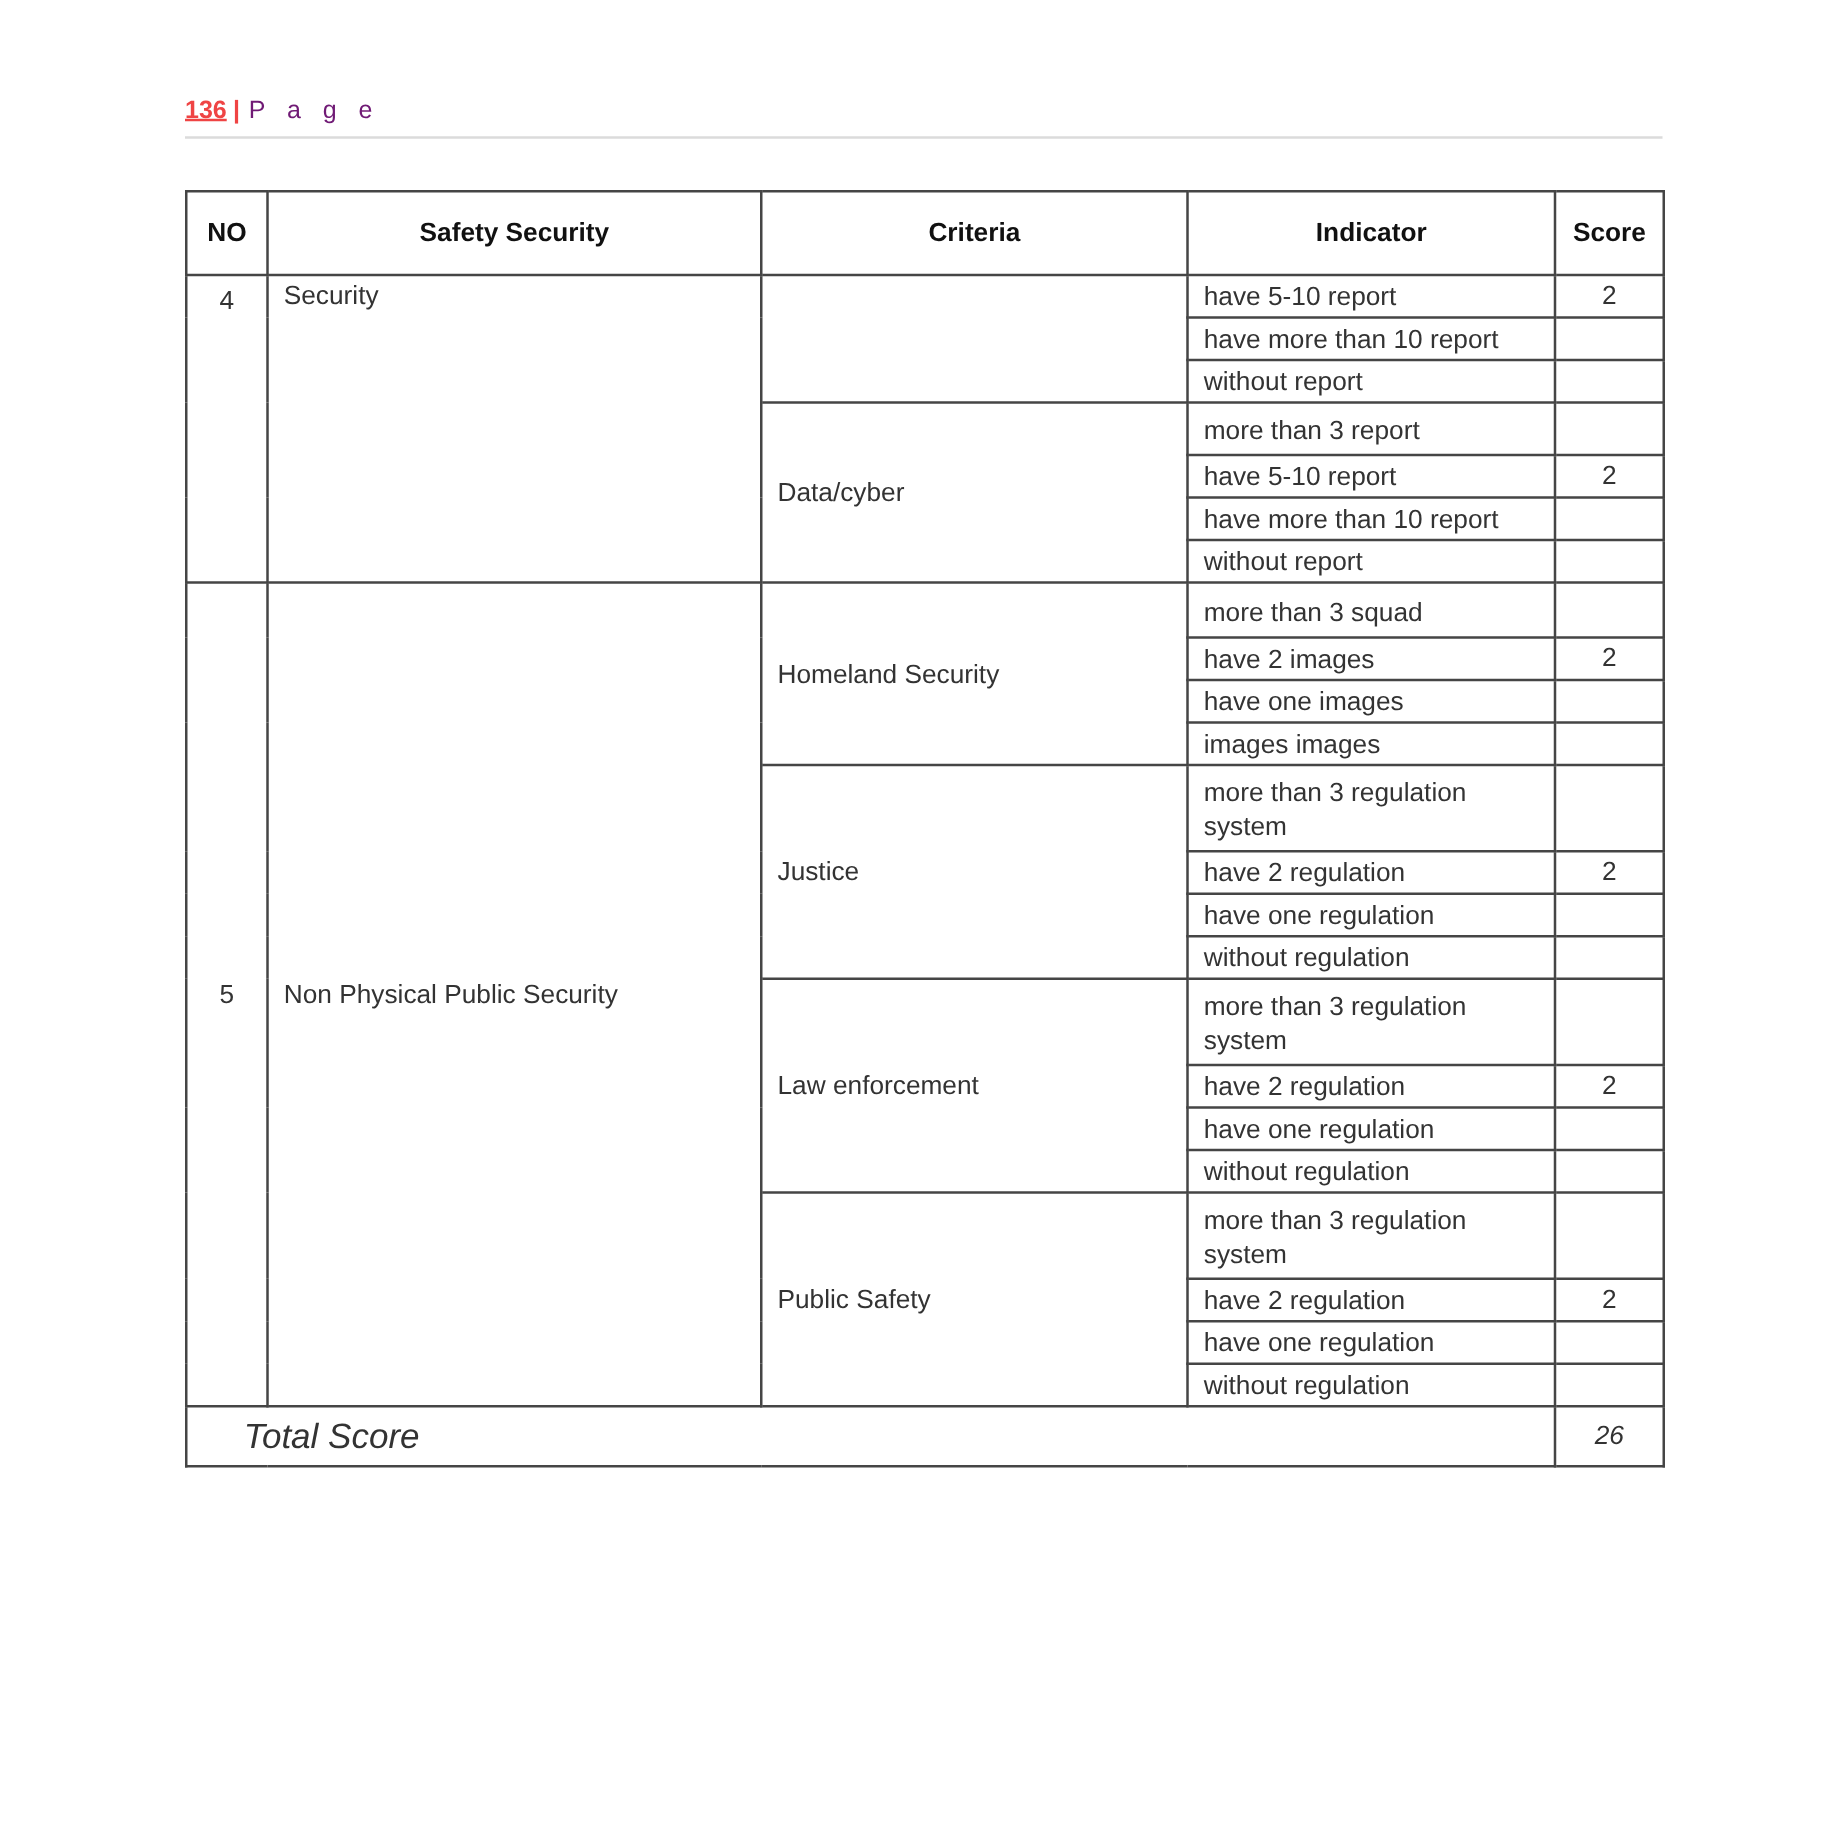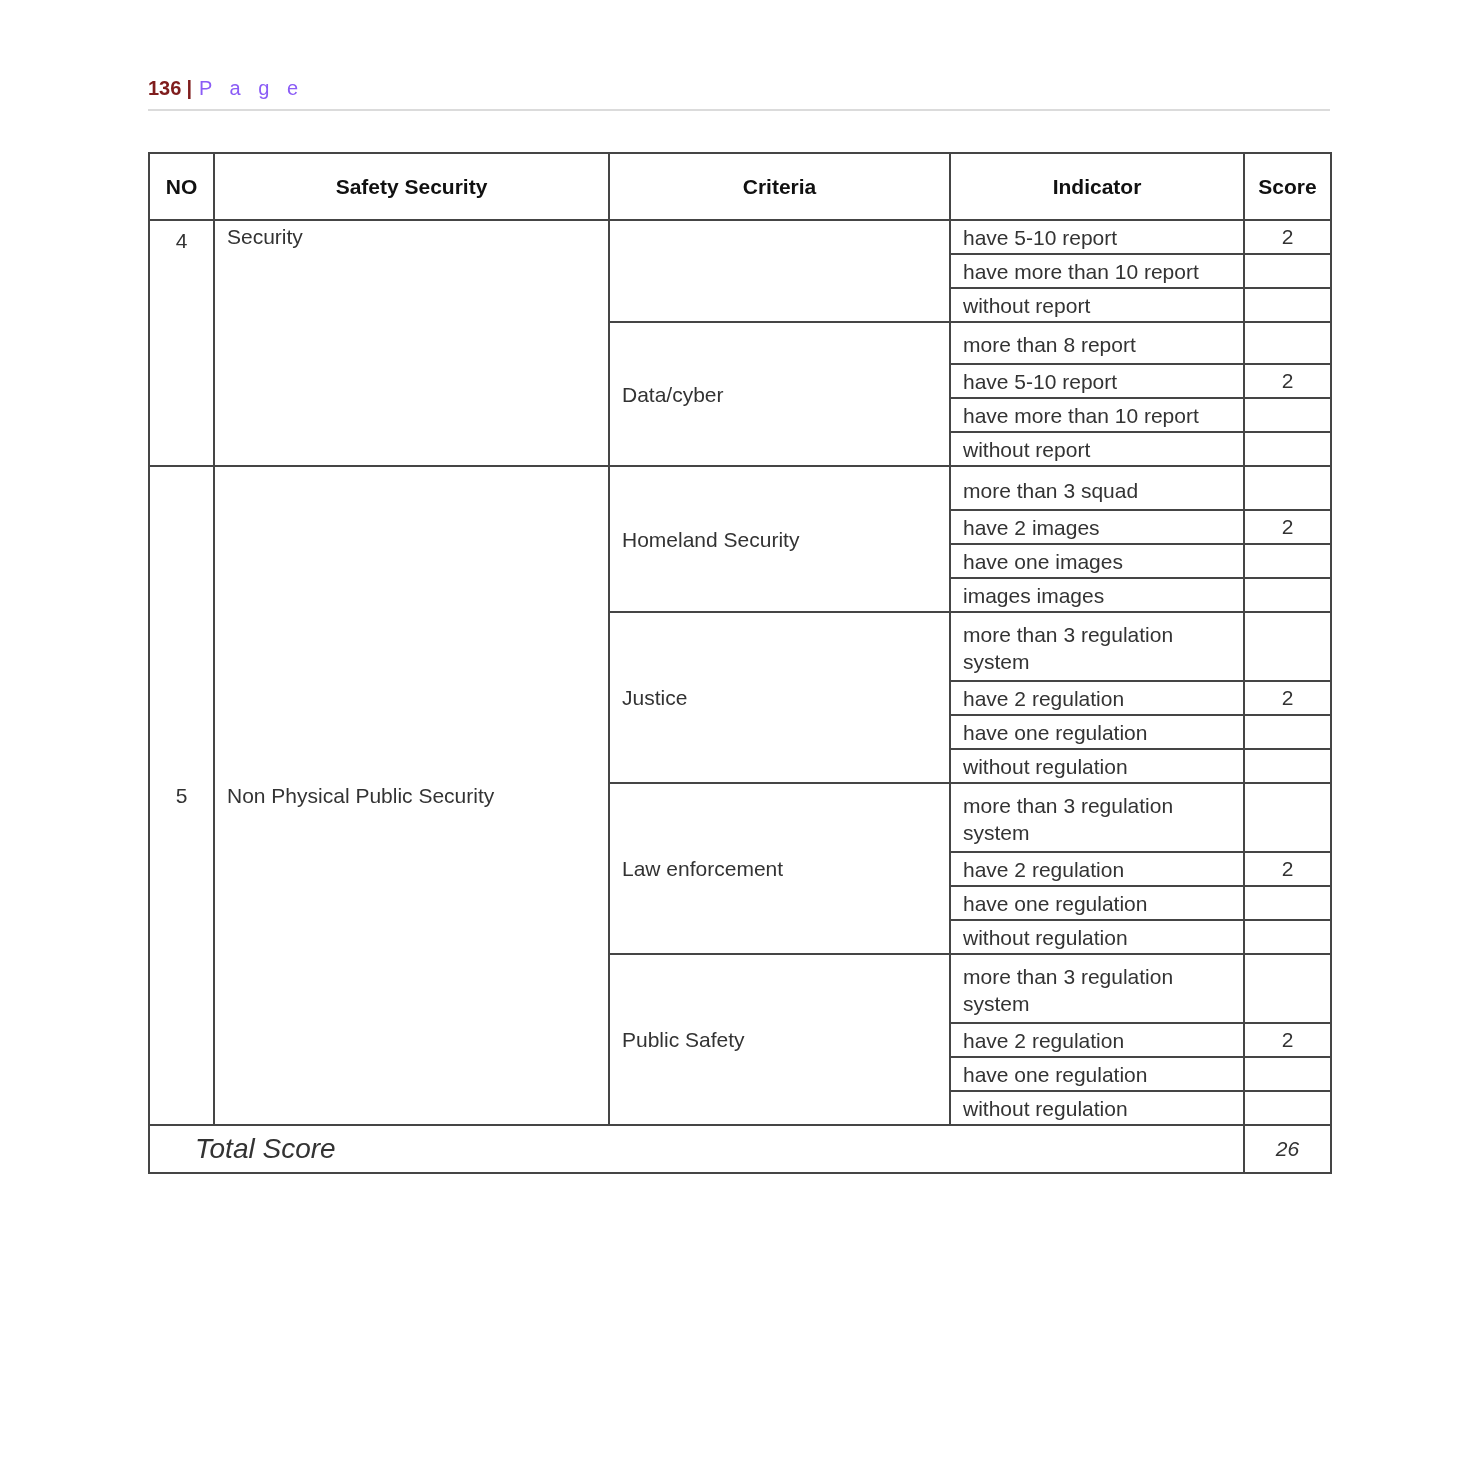--- a/index.html
+++ b/index.html
@@ -20,25 +20,26 @@
   .page-header {
     font-size: 20px;
     line-height: 24px;
     padding-bottom: 9px;
     border-bottom: 2px solid #dbdbdb;
     margin-bottom: 41px;
     white-space: nowrap;
   }
   .page-number, .page-sep {
     font-weight: bold;
-    color: #7f1d1d;
+    color: #ef4444;
+    text-decoration: underline;
   }
   .page-sep { margin: 0 7px 0 5px; }
   .page-label {
-    color: #8b5cf6;
+    color: #701a75;
     letter-spacing: 6px;
   }
   table.rubric {
     border-collapse: collapse;
     table-layout: fixed;
     width: 1182px;
     font-size: 21px;
   }
   .rubric th, .rubric td {
     border: 2px solid #454545;
@@ -126,21 +127,21 @@
       <tr class="h34">
         <td class="ind">have more than 10 report</td>
         <td class="sc"></td>
       </tr>
       <tr class="h34">
         <td class="ind">without report</td>
         <td class="sc"></td>
       </tr>
       <tr class="h42 gfirst">
         <td class="crit" rowspan="4">Data/cyber</td>
-        <td class="ind">more than 8 report</td>
+        <td class="ind">more than 3 report</td>
         <td class="sc"></td>
       </tr>
       <tr class="h34">
         <td class="ind">have 5-10 report</td>
         <td class="sc">2</td>
       </tr>
       <tr class="h34">
         <td class="ind">have more than 10 report</td>
         <td class="sc"></td>
       </tr>

